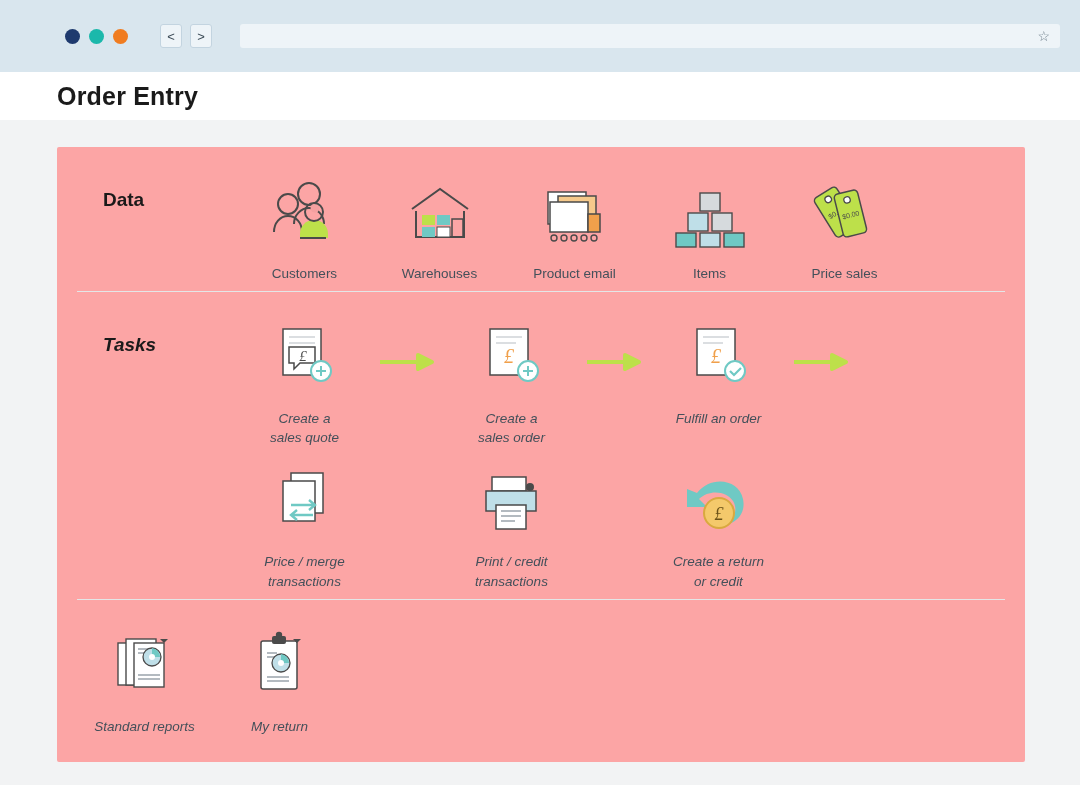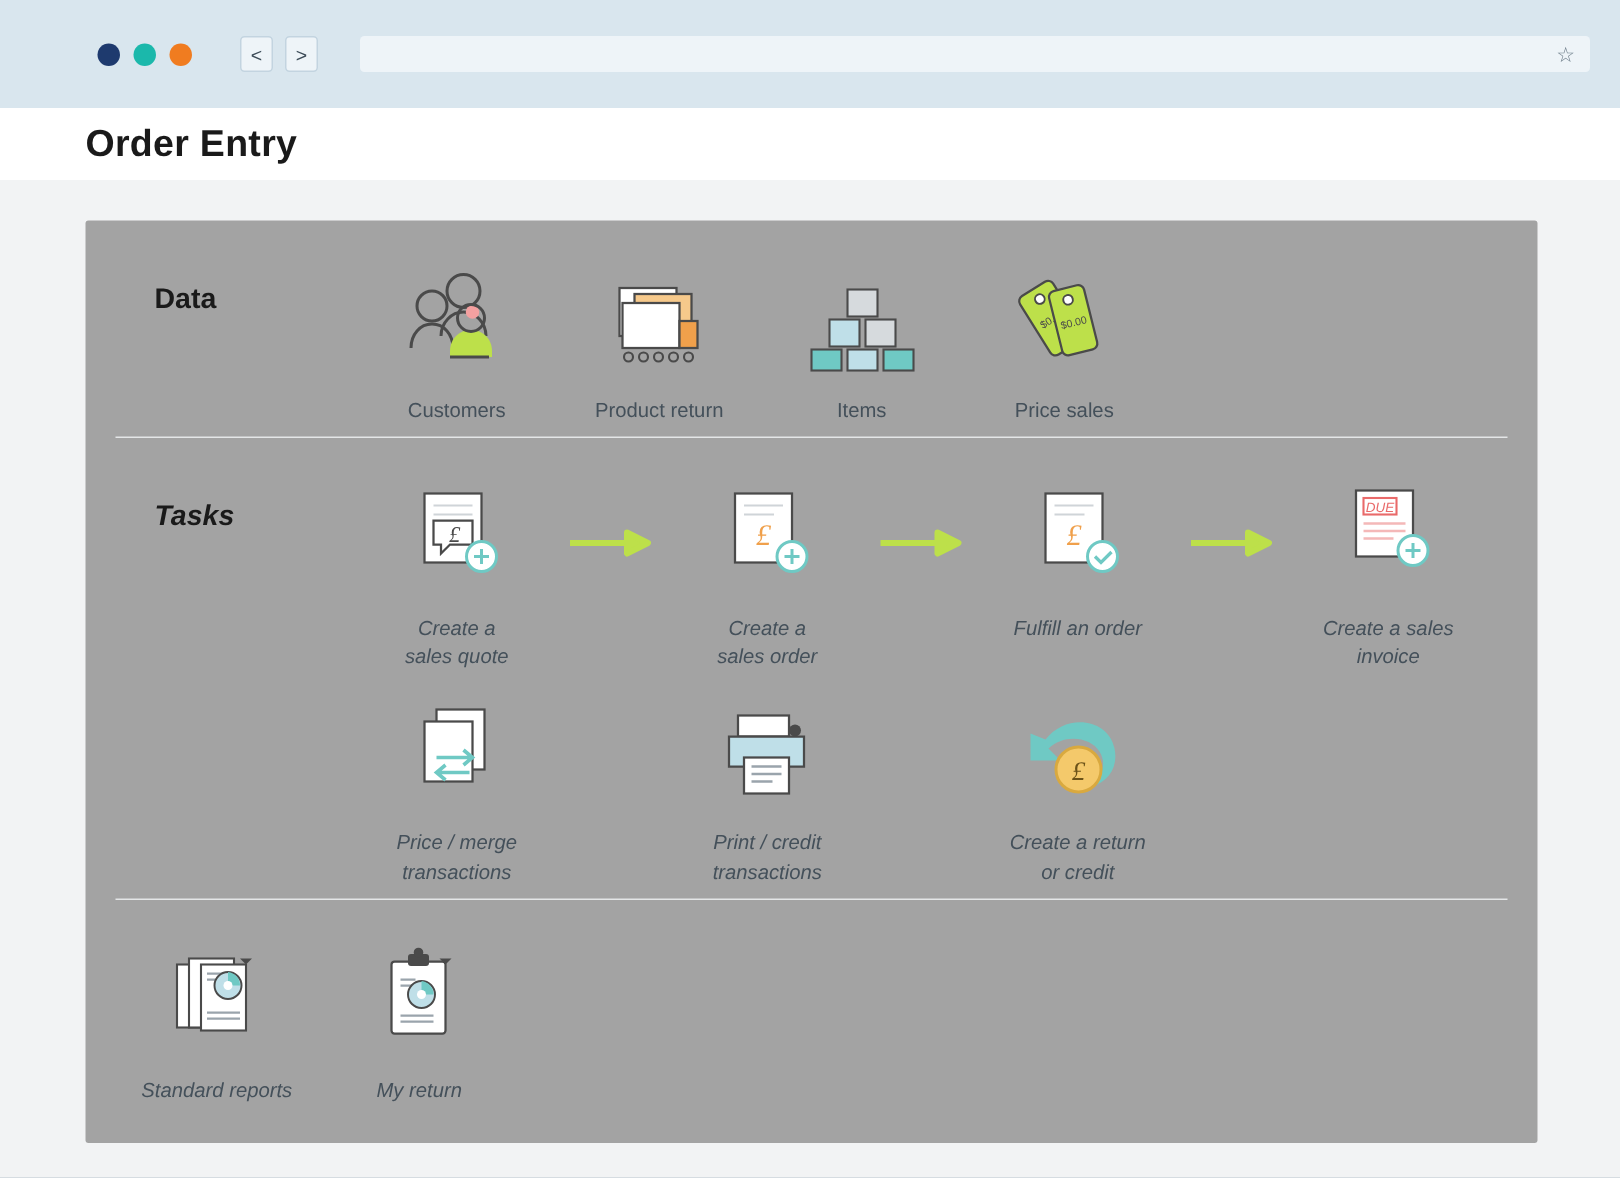--- a/index.html
+++ b/index.html
@@ -72,21 +72,21 @@
     letter-spacing: .2px;
   }
 
   
   .page-body {
     background: #f2f3f4;
     height: calc(785px - 72px - 48px);
     padding: 27px 55px 0 57px;
   }
   .card {
-    background: #a3a3a3;
+    background: #fca5a5;
     height: 615px;
     border-radius: 2px;
     padding: 0 20px;
   }
 
   .section {
     display: flex;
     align-items: flex-start;
     padding: 26px 0 8px 0;
     position: relative;
@@ -176,36 +176,50 @@
                 <path d="M8 54c0-9 6-16 14-16s14 7 14 16" fill="none" stroke="#4a4a4a" stroke-width="2"></path>
                 <circle cx="49" cy="30" r="4.5" fill="#f4a0a0"></circle>
                 <path d="M34 56c0-8 6-14 14-14s14 6 14 14v4H34z" fill="#bde04a"></path>
                 <circle cx="48" cy="34" r="9" fill="none" stroke="#4a4a4a" stroke-width="2"></circle>
                 <path d="M60 60H34" stroke="#4a4a4a" stroke-width="2" fill="none"></path>
               </svg>
             </div>
             <div class="caption">Customers</div>
           </div>
 
+          <div class="tile">
+            <div class="glyph">
+              <svg width="76" height="70" viewBox="0 0 76 70">
+                <path d="M10 30L38 10l28 20" fill="none" stroke="#4a4a4a" stroke-width="2"></path>
+                <path d="M14 32v26h48V32" fill="none" stroke="#4a4a4a" stroke-width="2"></path>
+                <rect x="20" y="36" width="13" height="10" fill="#bde04a"></rect>
+                <rect x="35" y="36" width="13" height="10" fill="#6fc9c4"></rect>
+                <rect x="20" y="48" width="13" height="10" fill="#6fc9c4"></rect>
+                <rect x="35" y="48" width="13" height="10" fill="#ffffff" stroke="#4a4a4a" stroke-width="1"></rect>
+                <rect x="50" y="40" width="11" height="18" fill="none" stroke="#4a4a4a" stroke-width="1.5"></rect>
+              </svg>
+            </div>
+            <div class="caption">Warehouses</div>
+          </div>
 
           <div class="tile">
             <div class="glyph">
               <svg width="78" height="72" viewBox="0 0 78 72">
                 <rect x="12" y="14" width="38" height="32" fill="#ffffff" stroke="#4a4a4a" stroke-width="1.5"></rect>
                 <rect x="22" y="18" width="38" height="32" fill="#f6c98b" stroke="#4a4a4a" stroke-width="1.5"></rect>
                 <rect x="14" y="24" width="38" height="30" fill="#ffffff" stroke="#4a4a4a" stroke-width="1.5"></rect>
                 <rect x="52" y="36" width="12" height="18" fill="#f0a04b" stroke="#4a4a4a" stroke-width="1.5"></rect>
                 <circle cx="18" cy="60" r="3" fill="none" stroke="#4a4a4a" stroke-width="1.4"></circle>
                 <circle cx="28" cy="60" r="3" fill="none" stroke="#4a4a4a" stroke-width="1.4"></circle>
                 <circle cx="38" cy="60" r="3" fill="none" stroke="#4a4a4a" stroke-width="1.4"></circle>
                 <circle cx="48" cy="60" r="3" fill="none" stroke="#4a4a4a" stroke-width="1.4"></circle>
                 <circle cx="58" cy="60" r="3" fill="none" stroke="#4a4a4a" stroke-width="1.4"></circle>
               </svg>
             </div>
-            <div class="caption">Product return</div>
+            <div class="caption">Product email</div>
           </div>
 
           <div class="tile">
             <div class="glyph">
               <svg width="72" height="70" viewBox="0 0 72 70">
                 <rect x="26" y="14" width="20" height="18" fill="#d6dadd" stroke="#4a4a4a" stroke-width="1.4"></rect>
                 <rect x="14" y="34" width="20" height="18" fill="#bfdfe8" stroke="#4a4a4a" stroke-width="1.4"></rect>
                 <rect x="38" y="34" width="20" height="18" fill="#d6dadd" stroke="#4a4a4a" stroke-width="1.4"></rect>
                 <rect x="2" y="54" width="20" height="14" fill="#6fc9c4" stroke="#4a4a4a" stroke-width="1.4"></rect>
                 <rect x="26" y="54" width="20" height="14" fill="#bfdfe8" stroke="#4a4a4a" stroke-width="1.4"></rect>
@@ -296,34 +310,20 @@
             </div>
             <div class="caption" style="white-space:pre-line">Fulfill an order</div>
           </div>
 
           <div class="arrow">
             <svg width="60" height="20" viewBox="0 0 60 20">
                 <path d="M2 10h40M40 3l14 7-14 7z" fill="#bde04a" stroke="#bde04a" stroke-width="4" stroke-linejoin="round"></path>
               </svg>
           </div>
 
-          <div class="tile">
-            <div class="glyph">
-              <svg width="72" height="72" viewBox="0 0 72 72">
-                <rect x="14" y="4" width="38" height="44" fill="#fff" stroke="#4a4a4a" stroke-width="1.5"></rect>
-                <rect x="19" y="9" width="22" height="11" fill="none" stroke="#e96a6a" stroke-width="1.4"></rect>
-                <text x="30" y="18" font-size="9" fill="#e96a6a" text-anchor="middle" font-family="Liberation Sans, sans-serif">DUE</text>
-                <path d="M19 26h28M19 31h28M19 36h20" stroke="#f4b8b8" stroke-width="1.6"></path>
-                <circle cx="52" cy="44" r="10" fill="#fff" stroke="#6fc9c4" stroke-width="2"></circle>
-                <path d="M52 39v10M47 44h10" stroke="#6fc9c4" stroke-width="2"></path>
-              </svg>
-            </div>
-            <div class="caption" style="white-space:pre-line">Create a sales
-invoice</div>
-          </div>
 
         </div>
 
         <div class="row tasks-row2">
 
           <div class="tile">
             <div class="glyph">
               <svg width="72" height="70" viewBox="0 0 72 70">
                 <rect x="22" y="6" width="32" height="40" fill="#fff" stroke="#4a4a4a" stroke-width="1.5"></rect>
                 <rect x="14" y="14" width="32" height="40" fill="#fff" stroke="#4a4a4a" stroke-width="1.5"></rect>

